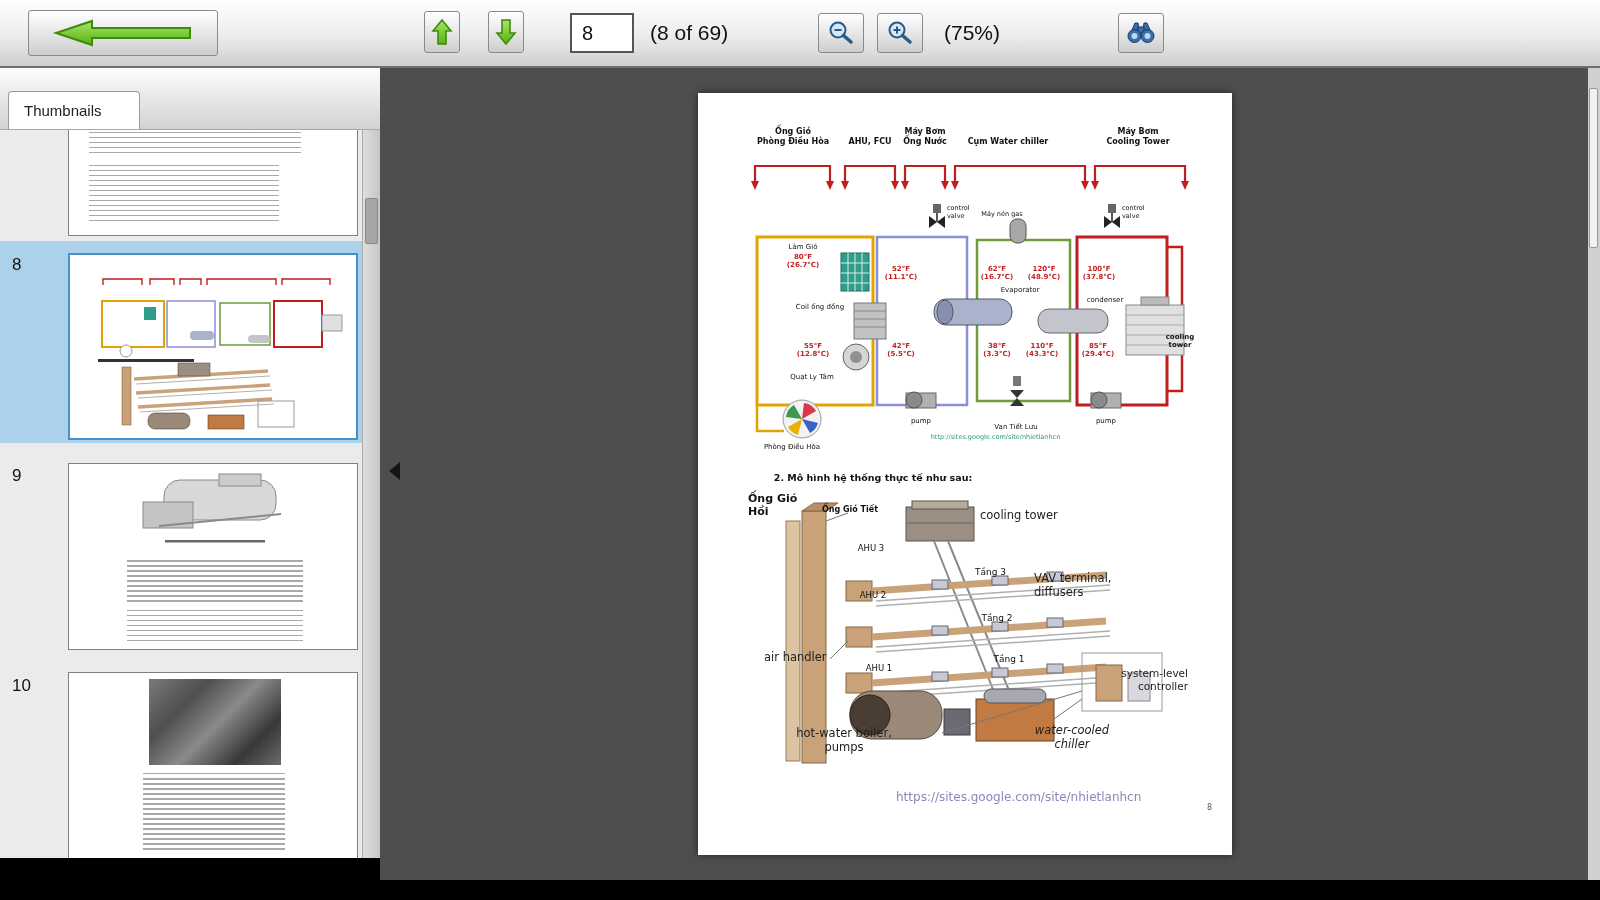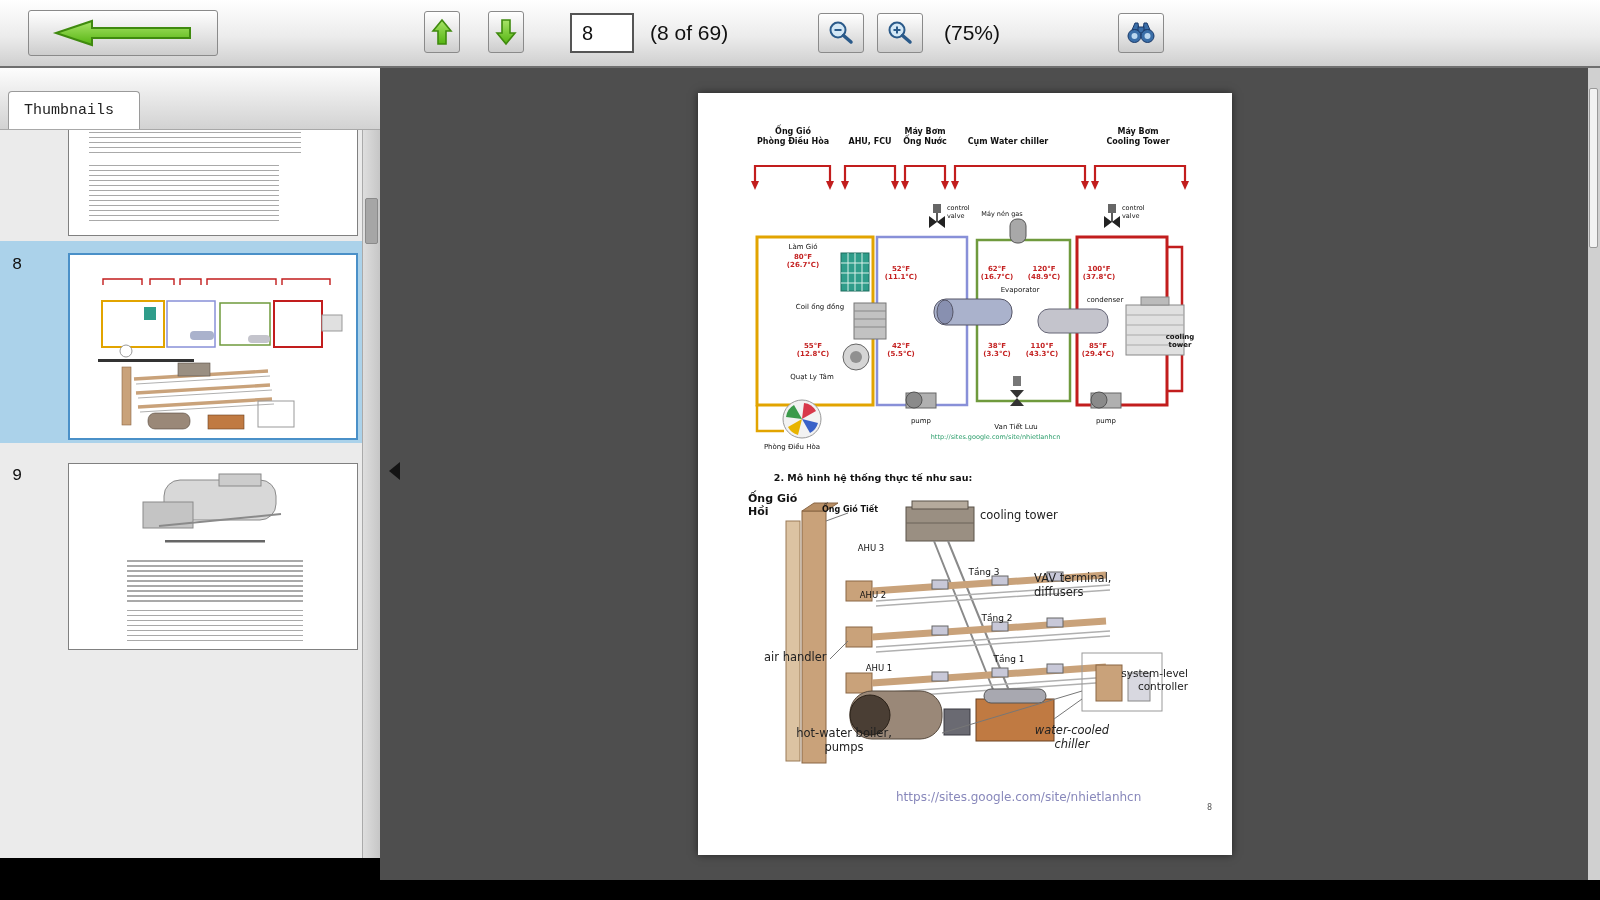--- a/index.html
+++ b/index.html
@@ -21,21 +21,21 @@
   .zoomout-btn{ left:818px; top:13px; width:46px;  height:40px; }
   .zoomin-btn { left:877px; top:13px; width:46px;  height:40px; }
   .search-btn { left:1118px;top:13px; width:46px;  height:40px; }
   .page-input { position:absolute; left:570px; top:13px; width:64px; height:40px;
                 border:2px solid #555; background:#fff; font-size:20px; padding-left:10px;
                 font-family:"Liberation Sans",sans-serif; color:#111; }
   .page-count { position:absolute; left:650px; top:21px; font-size:21px; color:#101010; }
   .zoom-label { position:absolute; left:944px; top:21px; font-size:21px; color:#101010; }
 
   
-  .sidebar { position:absolute; left:0; top:68px; width:380px; height:790px; background:#ebebeb;font-family:Liberation Mono, monospace; }
+  .sidebar { position:absolute; left:0; top:68px; width:380px; height:790px; background:#ebebeb; }
   .sidebar-header { position:absolute; left:0; top:0; width:100%; height:62px;
                     background:linear-gradient(#fdfdfd,#d2d2d2); border-bottom:1px solid #a8a8a8; }
   .tab { position:absolute; left:8px; bottom:0; width:132px; height:38px; background:#fff;
          border:1px solid #9a9a9a; border-bottom:none; border-radius:4px 4px 0 0;
          font-size:15px; color:#222; display:flex; align-items:center; padding-left:15px; cursor:pointer; }
   .thumb-panel { position:absolute; left:0; top:62px; width:362px; height:728px; overflow:hidden; }
   .thumb-row { position:absolute; left:0; width:362px; }
   .thumb-row.selected { background:var(--selection-fill); }
   .thumb-num { position:absolute; left:12px; font-size:17px; color:#111; }
   .thumb-box { position:absolute; left:68px; width:290px; background:#fff;
@@ -189,20 +189,27 @@
             <rect x="74" y="38" width="50" height="26" fill="#c4c4c4" stroke="#8a8a8a"></rect>
             <rect x="150" y="10" width="42" height="12" fill="#cccccc" stroke="#8a8a8a"></rect>
             <path d="M90 62 L212 50" stroke="#8a8a8a" stroke-width="2" fill="none"></path>
             <rect x="96" y="76" width="100" height="2.5" fill="#666"></rect>
           </svg>
           <div class="tlines" style="left:58px;top:96px;width:176px;height:44px;"></div>
           <div class="tlines" style="left:58px;top:146px;width:176px;height:32px;"></div>
         </div>
       </div>
 
+      <div class="thumb-row" style="top:537px;height:200px;">
+        <span class="thumb-num" style="top:9px;">10</span>
+        <div class="thumb-box" style="top:5px;height:187px;">
+          <div class="photo" style="left:80px;top:6px;width:132px;height:86px;"></div>
+          <div class="tlines" style="left:74px;top:100px;width:142px;height:78px;"></div>
+        </div>
+      </div>
 
     </div>
 
     <div class="side-scroll">
       <div class="sthumb"></div>
     </div>
   </div>
 
   <div class="splitter">
     <div class="collapse-arrow"></div>
@@ -410,21 +417,21 @@
       <div class="lbl" style="left:288px;top:330px;width:60px;">Van Tiết Lưu</div>
       <div class="lbl" style="left:388px;top:324px;width:40px;">pump</div>
       <div class="lbl" style="left:54px;top:350px;width:80px;">Phòng Điều Hòa</div>
       <div class="lbl" style="left:205px;top:341px;width:185px;font-size:6.5px;color:var(--link-green);">http://sites.google.com/site/nhietlanhcn</div>
 
       <div class="lbl t-left" style="left:50px;top:379px;width:250px;font-weight:bold;font-size:9.5px;text-align:center;">2. Mô hình hệ thống thực tế như sau:</div>
       <div class="lbl t-left" style="left:50px;top:399px;width:70px;font-size:11px;font-weight:600;">Ống Gió Hồi</div>
       <div class="lbl t-left" style="left:124px;top:412px;width:74px;font-size:8px;font-weight:600;">Ống Gió Tiết</div>
       <div class="lbl t-left big" style="left:282px;top:416px;width:100px;">cooling tower</div>
       <div class="lbl ahu" style="left:152px;top:450px;width:42px;">AHU 3</div>
-      <div class="lbl floor" style="left:264px;top:474px;width:44px;">Tầng 3</div>
+      <div class="lbl floor" style="left:264px;top:474px;width:44px;text-align:right;">Tầng 3</div>
       <div class="lbl t-left big" style="left:336px;top:479px;width:92px;">VAV terminal,
 diffusers</div>
       <div class="lbl ahu" style="left:154px;top:497px;width:42px;">AHU 2</div>
       <div class="lbl floor" style="left:277px;top:520px;width:44px;">Tầng 2</div>
       <div class="lbl t-left big" style="left:66px;top:558px;width:72px;">air handler</div>
       <div class="lbl ahu" style="left:160px;top:570px;width:42px;">AHU 1</div>
       <div class="lbl floor" style="left:289px;top:561px;width:44px;">Tầng 1</div>
       <div class="lbl t-left" style="left:404px;top:574px;width:86px;font-size:10.5px;color:#222;text-align:right;">system-level
 controller</div>
       <div class="lbl big" style="left:92px;top:634px;width:108px;">hot-water boiler,

